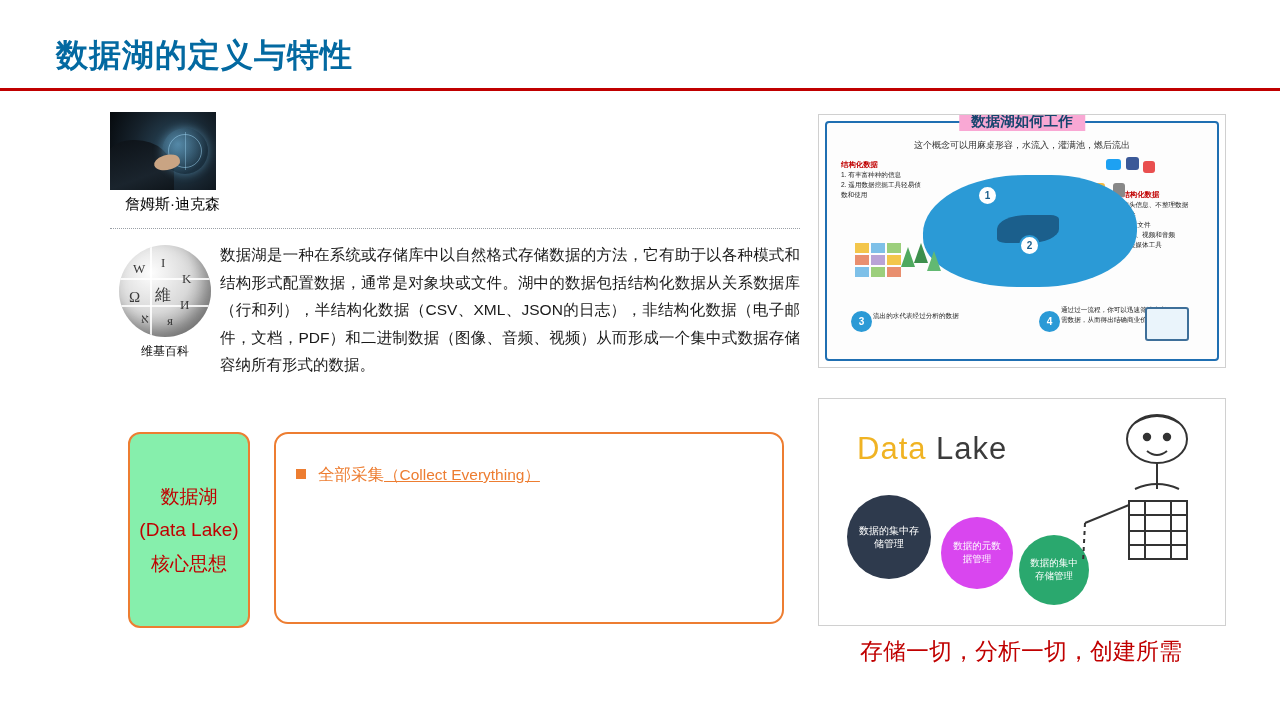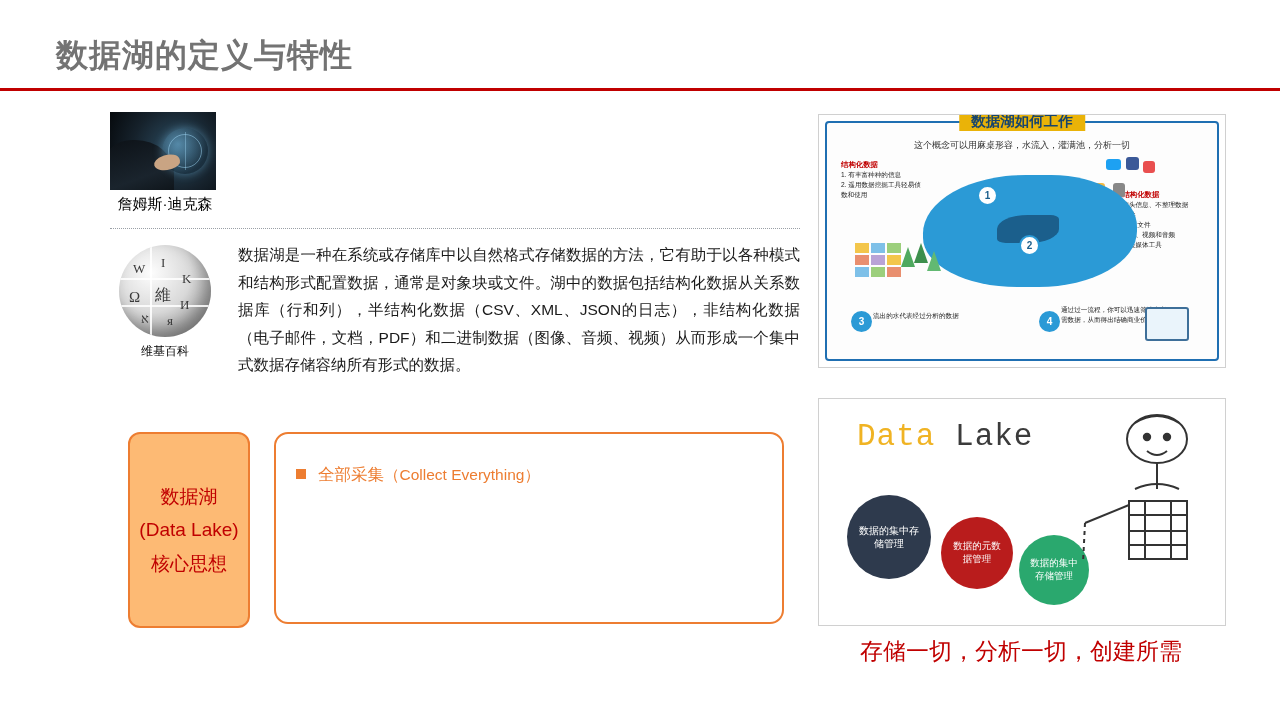--- a/index.html
+++ b/index.html
@@ -20,21 +20,21 @@
     height: 720px;
   }
 
   
   .slide-title {
     position: absolute;
     left: 56px;
     top: 34px;
     font-size: 32px;
     font-weight: bold;
-    color: #737373;
+    color: #0369a1;
     letter-spacing: 1px;
   }
   .title-rule {
     position: absolute;
     left: 0;
     top: 88px;
     width: 1280px;
     height: 3px;
     background: #c00000;
   }
@@ -109,20 +109,21 @@
     height: 15px;
     background: #c9a483;
     border-radius: 45% 55% 40% 60%;
     transform: rotate(-18deg);
   }
   .portrait-caption {
     margin-top: 5px;
     font-size: 15px;
     color: #000;
     white-space: nowrap;
+    text-align: right;
   }
   .quote-text {
     flex: 1;
     margin-left: 18px;
     font-size: 15.5px;
     line-height: 1.72;
     color: #1a1a1a;
     text-align: justify;
   }
 
@@ -174,41 +175,41 @@
   .wiki-ball .seam1 { left: 0; top: 33px; width: 92px; height: 2px; }
   .wiki-ball .seam2 { left: 0; top: 60px; width: 92px; height: 2px; }
   .wiki-ball .seam3 { left: 31px; top: 0; width: 2px; height: 92px; }
   .wiki-caption {
     margin-top: 6px;
     font-size: 12px;
     color: #000;
   }
   .wiki-text {
     flex: 1;
-    margin-left: 18px;
+    margin-left: 0;
     font-size: 15.5px;
     line-height: 1.78;
     color: #1a1a1a;
     text-align: justify;
   }
 
   
   .core-area {
     position: absolute;
     left: 128px;
     top: 432px;
     display: flex;
     align-items: flex-start;
   }
   .core-label {
     width: 118px;
     height: 192px;
     border: 2px solid #ed7d31;
     border-radius: 12px;
-    background: #fdba74;
+    background: #86efac;
     color: #c00000;
     font-size: 19px;
     line-height: 1.75;
     display: flex;
     flex-direction: column;
     justify-content: center;
     align-items: center;
     text-align: center;
   }
   .core-body {
@@ -238,21 +239,21 @@
   }
   .bullet .sq {
     width: 10px;
     height: 10px;
     background: #ed7d31;
     margin-right: 12px;
     flex: 0 0 10px;
     position: relative;
     top: -1px;
   }
-  .bullet .en { font-size: 15.5px; }
+  .bullet .en { font-size: 15.5px; text-decoration: underline; }
 
   
   .infographic {
     position: absolute;
     left: 818px;
     top: 114px;
     width: 406px;
     height: 252px;
     background: #ffffff;
     border: 1px solid #d0d0d0;
@@ -263,21 +264,21 @@
     inset: 6px;
     border: 2px solid #1f6fb2;
     border-radius: 4px;
     background: #fdfdfd;
   }
   .ig-title {
     position: absolute;
     left: 50%;
     transform: translateX(-50%);
     top: -11px;
-    background: #eab308;
+    background: #f9a8d4;
     padding: 0 12px;
     font-size: 14.5px;
     font-weight: bold;
     color: #17456e;
     white-space: nowrap;
   }
   .ig-sub {
     position: absolute;
     top: 16px;
     left: 0;
@@ -411,44 +412,44 @@
     top: 398px;
     width: 406px;
     height: 226px;
     background: #ffffff;
     border: 1px solid #d0d0d0;
     overflow: hidden;
   }
   .lake-wordmark {
     position: absolute;
     left: 38px;
-    top: 20px;
+    top: 32px;
     font-size: 31px;
-    font-family: Liberation Mono, monospace;
+    font-family: Liberation Sans, sans-serif;
     letter-spacing: 1px;
   }
   .lake-wordmark .w1 { color: #f0b323; }
   .lake-wordmark .w2 { color: #3b3b3b; }
   .circ {
     position: absolute;
     border-radius: 50%;
     color: #ffffff;
     display: flex;
     align-items: center;
     justify-content: center;
     text-align: center;
     line-height: 1.35;
   }
   .c1 {
     left: 28px; top: 96px; width: 84px; height: 84px;
     background: #2e3a4d; font-size: 10px; padding: 0 10px; box-sizing: border-box;
   }
   .c2 {
     left: 122px; top: 118px; width: 72px; height: 72px;
-    background: #b91c1c; font-size: 9.5px; padding: 0 8px; box-sizing: border-box;
+    background: #d946ef; font-size: 9.5px; padding: 0 8px; box-sizing: border-box;
   }
   .c3 {
     left: 200px; top: 136px; width: 70px; height: 70px;
     background: #2aa86e; font-size: 9.5px; padding: 0 8px; box-sizing: border-box;
   }
   .fisher {
     position: absolute;
     right: 10px;
     top: 6px;
     width: 150px;
@@ -522,21 +523,21 @@
           <span>全部采集</span>
           <span class="en">（Collect Everything）</span>
         </div>
       </div>
     </div>
   </div>
 
   <div class="infographic">
     <div class="ig-inner">
       <div class="ig-title">数据湖如何工作</div>
-      <div class="ig-sub">这个概念可以用麻桌形容，水流入，灌满池，分析一切</div>
+      <div class="ig-sub">这个概念可以用麻桌形容，水流入，灌满池，燃后流出</div>
 
       <div class="ig-colL">
         <b>结构化数据</b>
         <div style="white-space:pre-line">1. 有丰富种种的信息
 2. 遥用数据挖掘工具轻易侦数和使用</div>
       </div>
 
       <div class="ig-colR">
         <b>非结构化数据</b>
         <div style="white-space:pre-line">1. 信头信息、不整理数据

